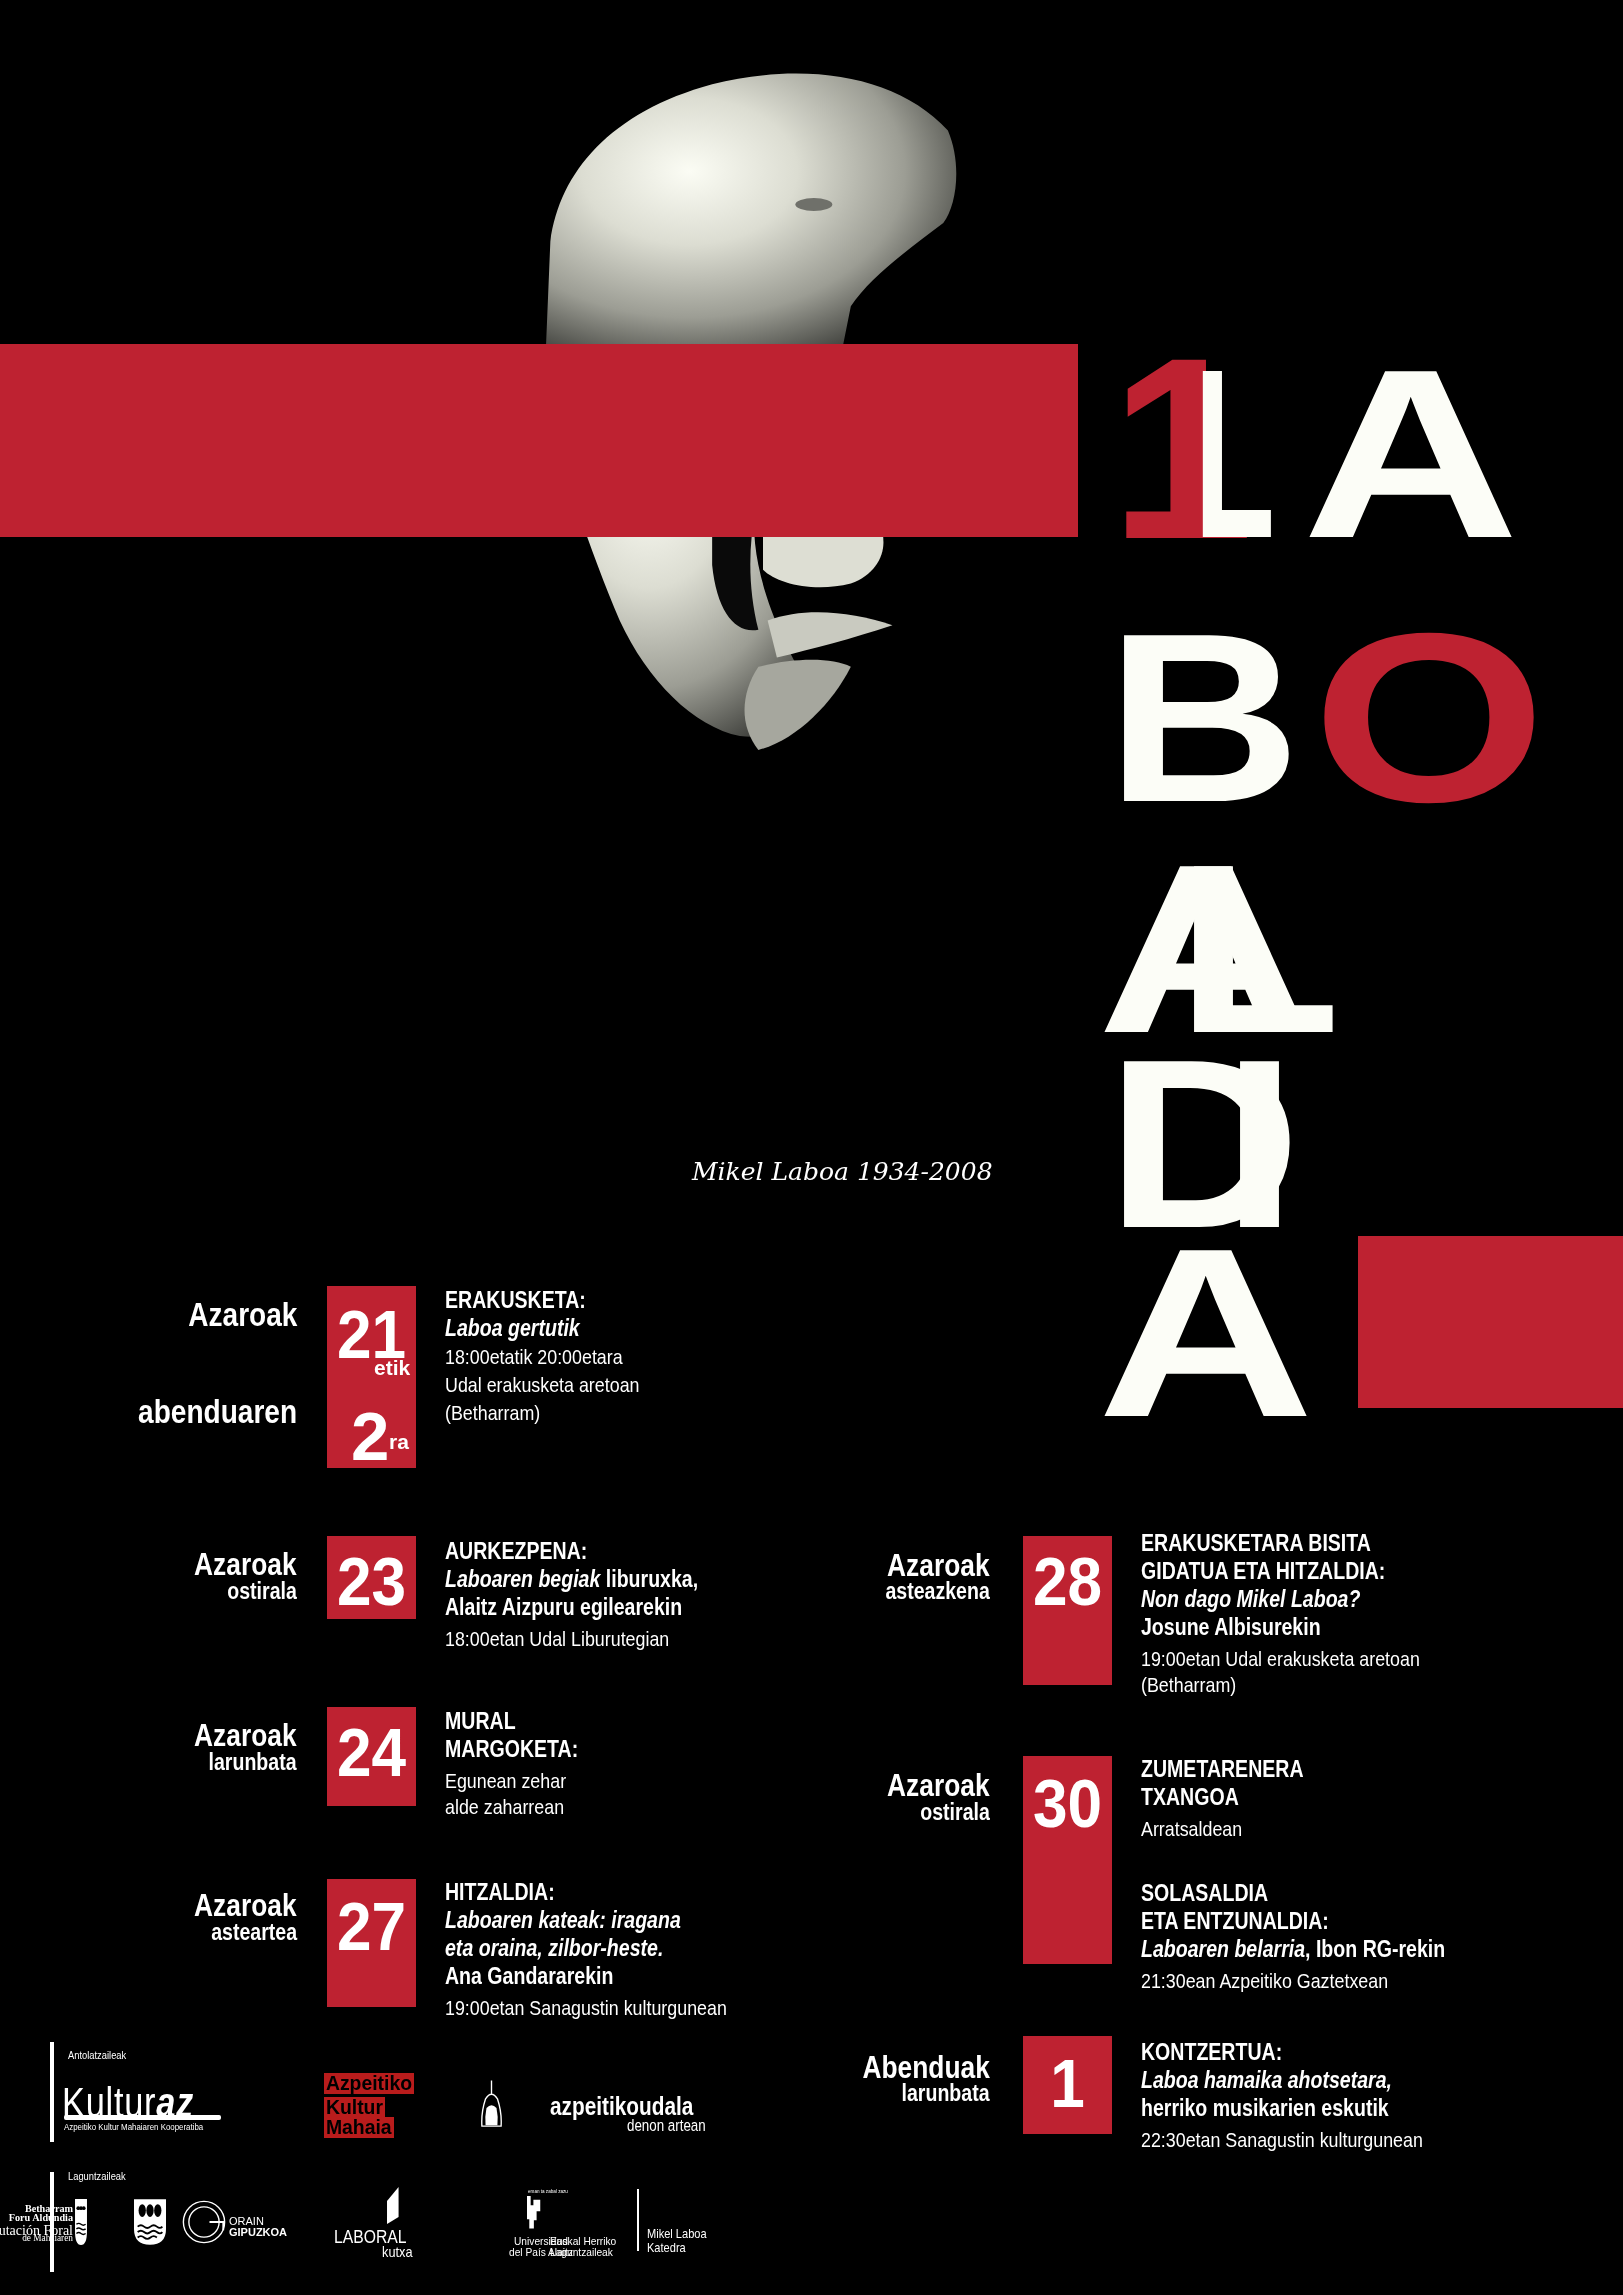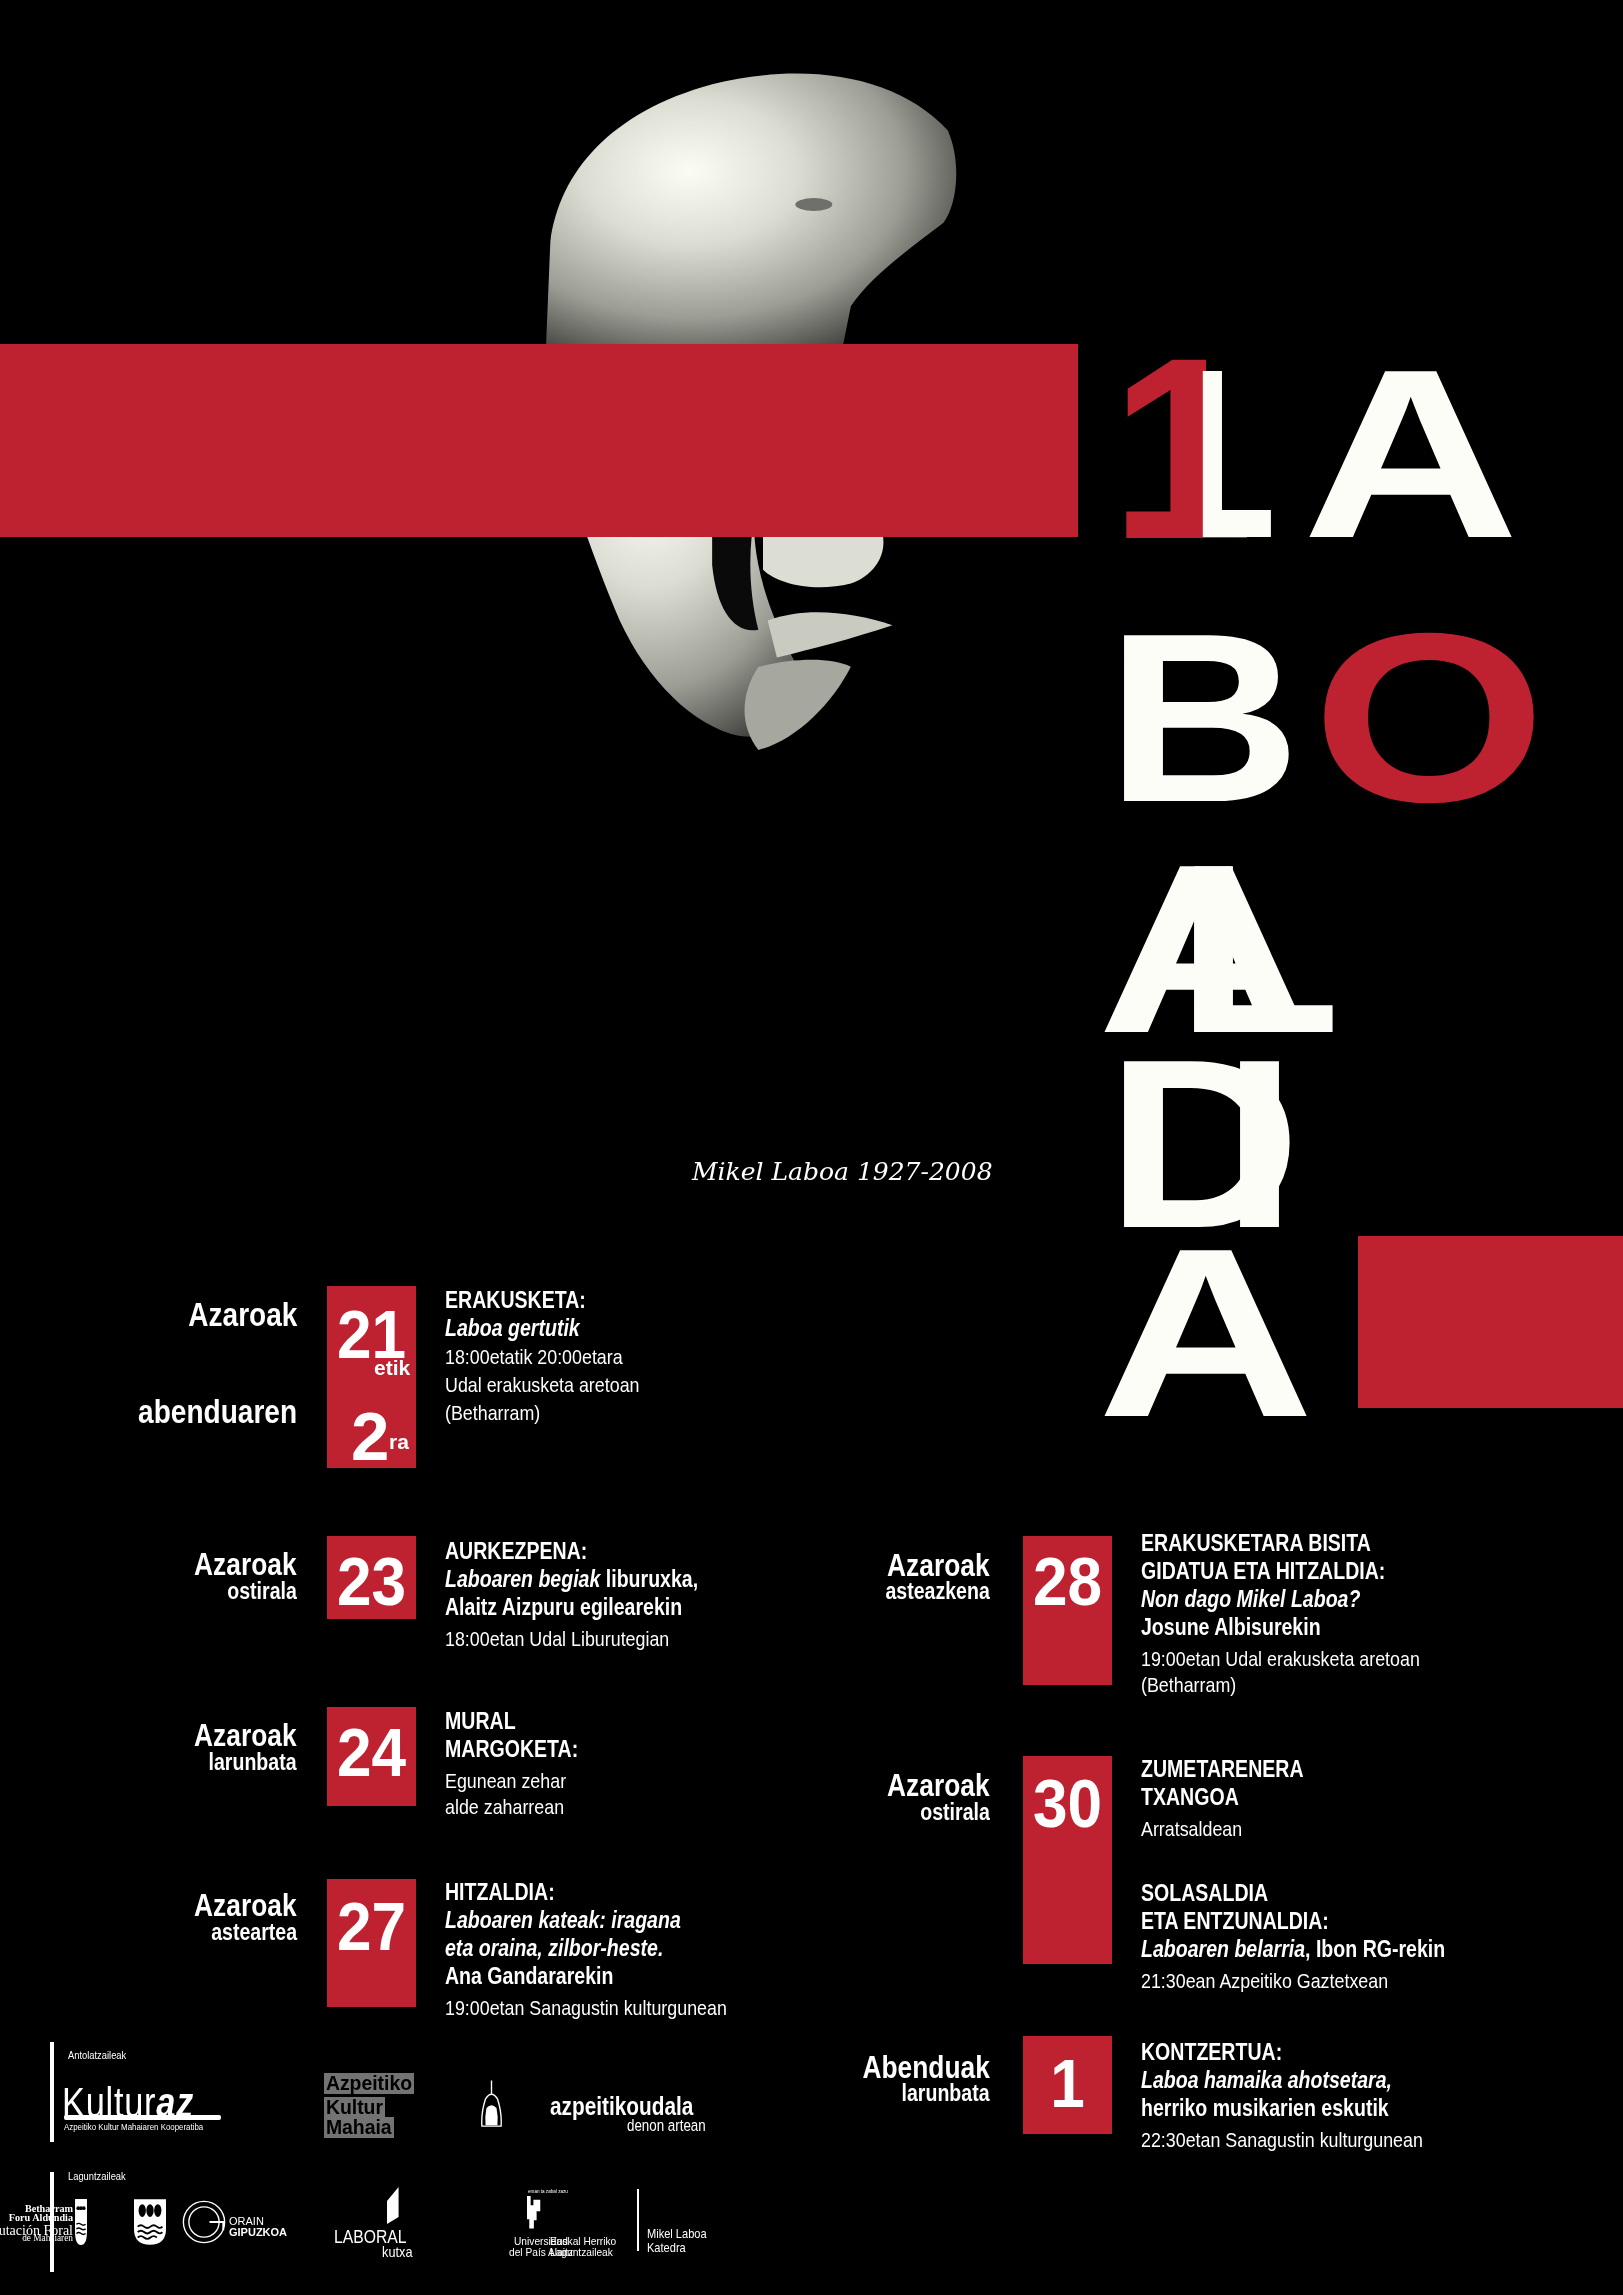--- a/index.html
+++ b/index.html
@@ -25,21 +25,21 @@
     .ev-bold { font-weight: 700; font-size: 23px; display: block; }
     .ev-detail { font-weight: 400; font-size: 21px; display: block; margin-top: 4.6px; line-height: 1.25; }
     .ev-gap { display: block; height: 37px; }
 
     .signature { font-family: "DejaVu Serif", serif; font-style: italic; font-size: 25px; color: #fff; }
 
     
     .vline { position: absolute; width: 3.7px; background: #fff; }
     .sp-label { position: absolute; font-size: 11px; color: #fff; transform: scaleX(0.85); transform-origin: left top; }
     .logo-txt { position: absolute; color: #fff; white-space: nowrap; }
-    .akm-box { position: absolute; background: #737373; color: #000; font-weight: 700; font-size: 19.4px; line-height: 1; padding: 0.9px 1.9px; }
+    .akm-box { position: absolute; background: #b91c1c; color: #000; font-weight: 700; font-size: 19.4px; line-height: 1; padding: 0.9px 1.9px; }
   </style>
 </head>
 <body>
 
 <svg id="portrait" class="abs" viewBox="0 0 1060 1700" xmlns="http://www.w3.org/2000/svg">
   <defs>
     <radialGradient id="skin" cx="0.35" cy="0.35" r="0.75">
       <stop offset="0" stop-color="#FBFCF4"></stop>
       <stop offset="0.35" stop-color="#DCDDD2"></stop>
       <stop offset="0.7" stop-color="#9C9D94"></stop>
@@ -74,21 +74,21 @@
   <span class="title-letter" style="left:1097px; top:828px; font-size:241px; transform:scaleX(1.25);">A</span>
   <span class="title-letter" style="left:1176px; top:828px; font-size:241px; transform:translateX(0px) scaleX(1.12);">L</span>
 
   <span class="title-letter" style="left:1106px; top:1023px; font-size:241px; transform:scaleX(1.12);">D</span>
   <span class="title-letter" style="left:1222px; top:1023px; font-size:241px; transform:scaleX(1.12);">I</span>
 
   <span class="title-letter" style="left:1097px; top:1212px; font-size:241px; transform:scaleX(1.25);">A</span>
 </div>
 <div class="abs red" style="left:1358px; top:1236px; width:265px; height:172px;"></div>
 
-<div class="abs signature" style="left:692px; top:1157px;">Mikel Laboa 1927-2008</div>
+<div class="abs signature" style="left:692px; top:1157px;">Mikel Laboa 1934-2008</div>
 
 <div>
   <div class="month" style="right:1326px; top:1298px; font-size:33px;">Azaroak</div>
   <div class="month" style="right:1326px; top:1395px; font-size:33px;">abenduaren</div>
   <div class="daybox" style="left:327px; top:1286px; width:89px; height:182px;"></div>
   <div class="daynum" style="left:327px; top:1300px; width:89px;">21</div>
   <div class="abs" style="left:374px; top:1356px; font-weight:700; font-size:21px;">etik</div>
   <div class="abs" style="left:351px; top:1402px; font-weight:700; font-size:69px; line-height:1;">2</div>
   <div class="abs" style="left:389px; top:1430px; font-weight:700; font-size:21px;">ra</div>
   <div class="event-text" style="left:445px; top:1286px;">

